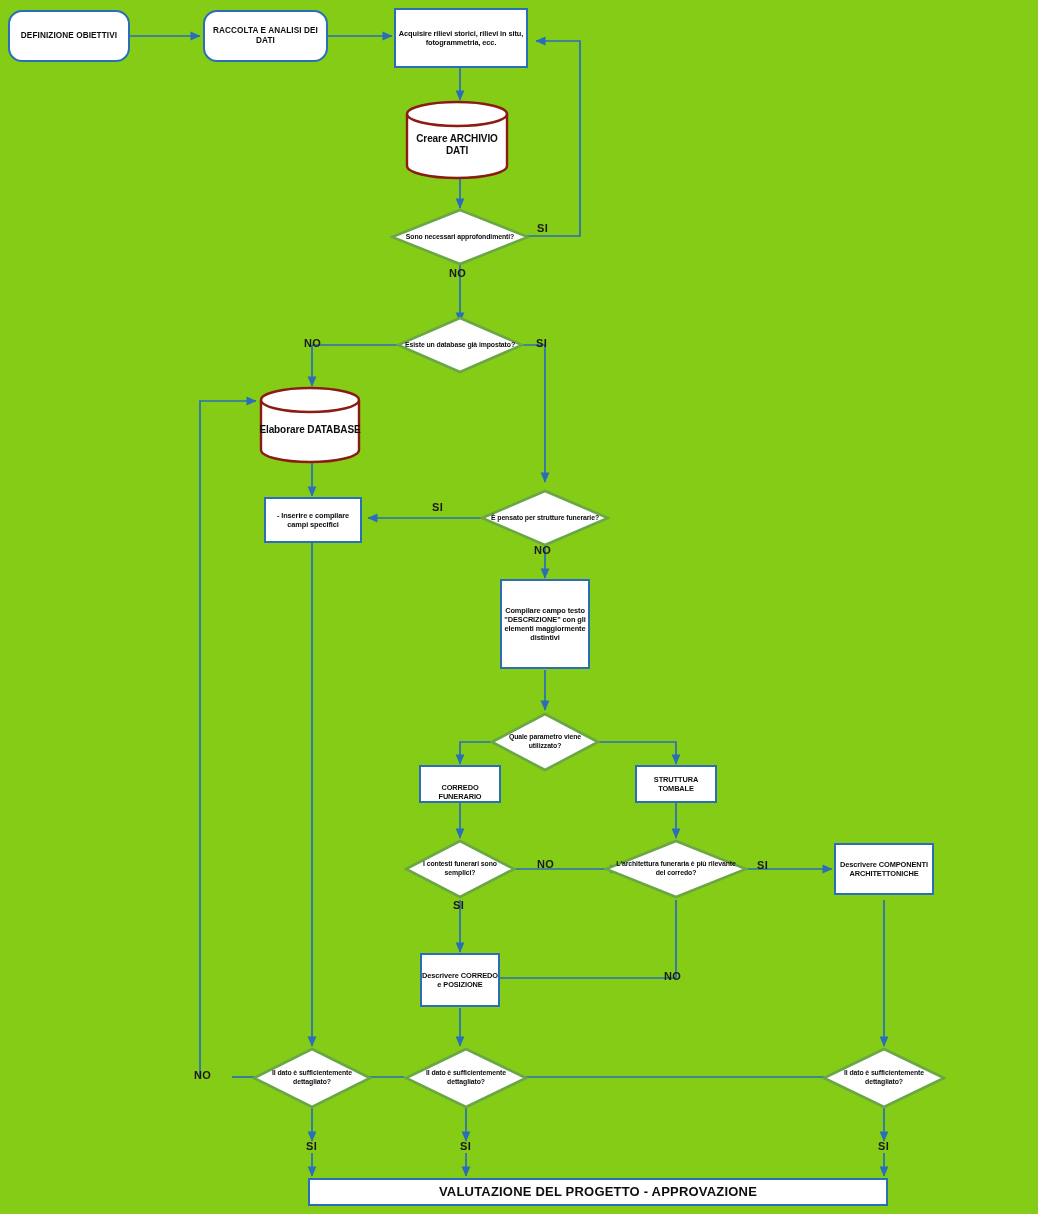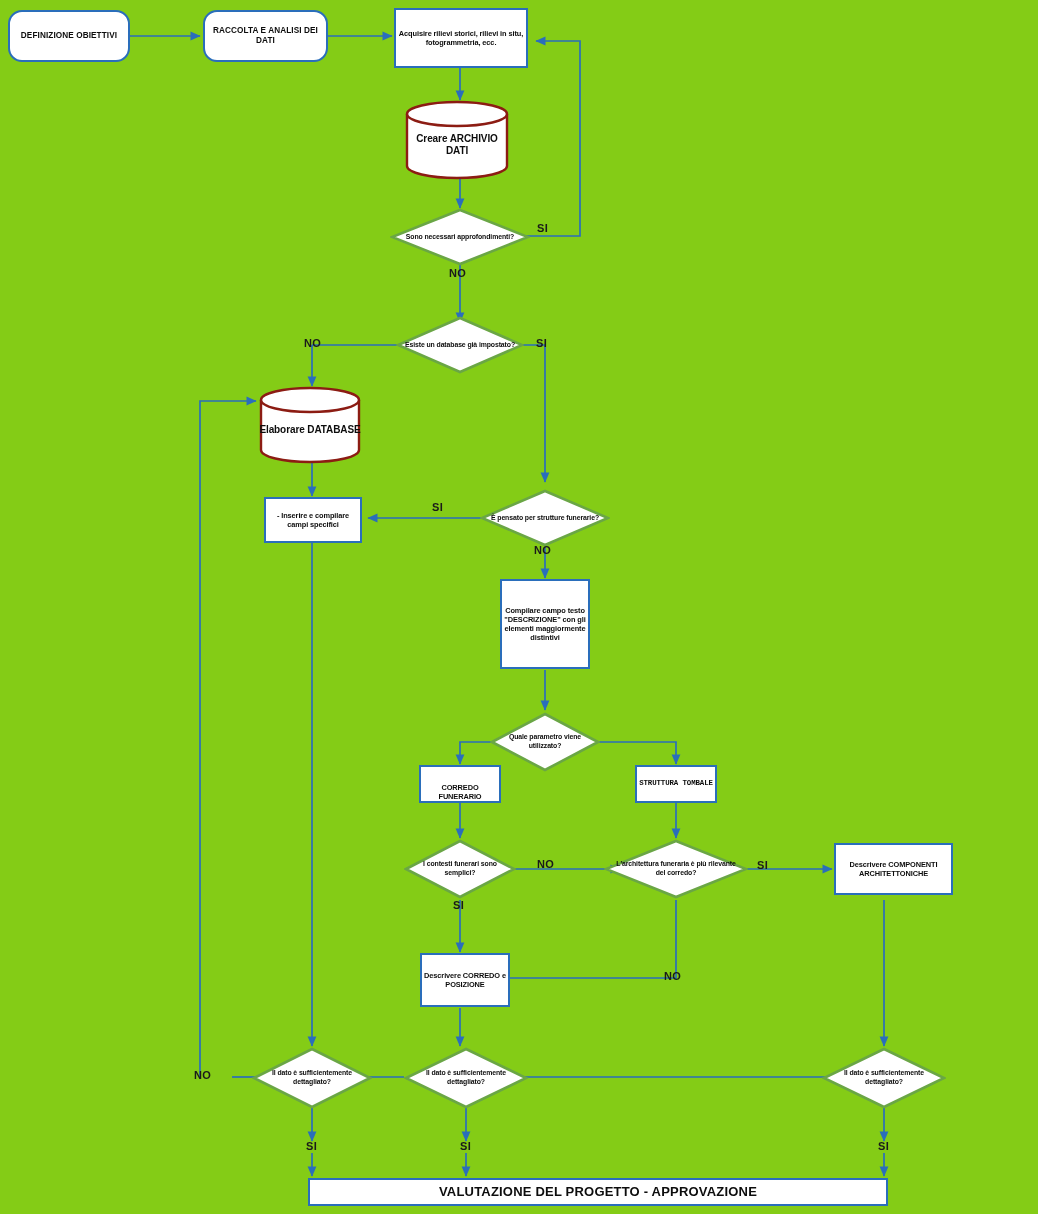--- a/index.html
+++ b/index.html
@@ -240,43 +240,43 @@
     <svg class="dia-svg" viewBox="0 0 110 60" preserveAspectRatio="none">
       <polygon points="55,2 108,30 55,58 2,30" fill="#ffffff" stroke="#6aa645" stroke-width="2.6"></polygon>
     </svg>
     <span class="dia-label">Quale parametro viene utilizzato?</span>
   </div>
 
   <div class="node proc" style="left:419px; top:765px; width:82px; height:38px;align-items:flex-end;">
     <span>CORREDO FUNERARIO</span>
   </div>
 
-  <div class="node proc" style="left:635px; top:765px; width:82px; height:38px;font-family:Liberation Mono, monospace;">
+  <div class="node proc" style="left:635px; top:765px; width:82px; height:38px;">
     <span>STRUTTURA TOMBALE</span>
   </div>
 
   <div class="node dia" style="left:404px; top:839px; width:112px; height:60px;">
     <svg class="dia-svg" viewBox="0 0 112 60" preserveAspectRatio="none">
       <polygon points="56,2 110,30 56,58 2,30" fill="#ffffff" stroke="#6aa645" stroke-width="2.6"></polygon>
     </svg>
     <span class="dia-label">I contesti funerari sono semplici?</span>
   </div>
 
   <div class="node dia" style="left:604px; top:839px; width:144px; height:60px;">
     <svg class="dia-svg" viewBox="0 0 144 60" preserveAspectRatio="none">
       <polygon points="72,2 142,30 72,58 2,30" fill="#ffffff" stroke="#6aa645" stroke-width="2.6"></polygon>
     </svg>
     <span class="dia-label">L'architettura funeraria è più rilevante del corredo?</span>
   </div>
 
-  <div class="node proc" style="left:834px; top:843px; width:119px; height:52px;">
+  <div class="node proc" style="left:834px; top:843px; width:100px; height:52px;">
     <span>Descrivere COMPONENTI ARCHITETTONICHE</span>
   </div>
 
-  <div class="node proc" style="left:420px; top:953px; width:90px; height:54px;">
+  <div class="node proc" style="left:420px; top:953px; width:80px; height:54px;">
     <span>Descrivere CORREDO e POSIZIONE</span>
   </div>
 
   <div class="node dia" style="left:252px; top:1047px; width:120px; height:62px;">
     <svg class="dia-svg" viewBox="0 0 120 62" preserveAspectRatio="none">
       <polygon points="60,2 118,31 60,60 2,31" fill="#ffffff" stroke="#6aa645" stroke-width="2.6"></polygon>
     </svg>
     <span class="dia-label">Il dato è sufficientemente dettagliato?</span>
   </div>
 

